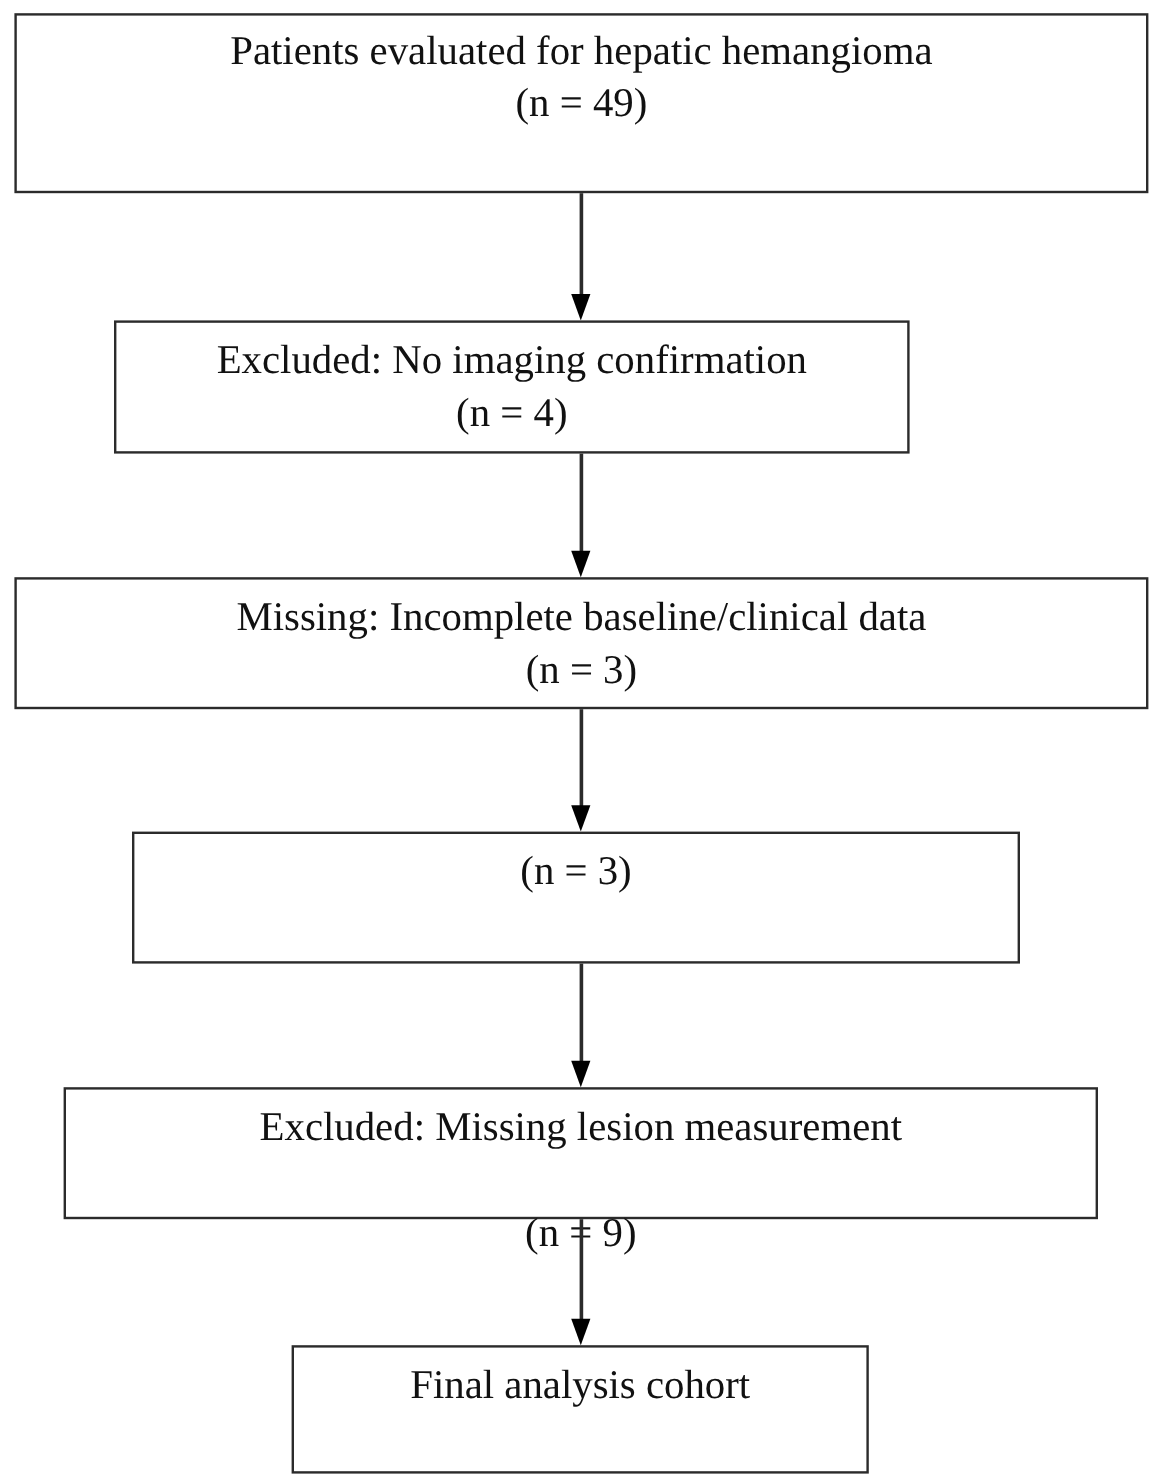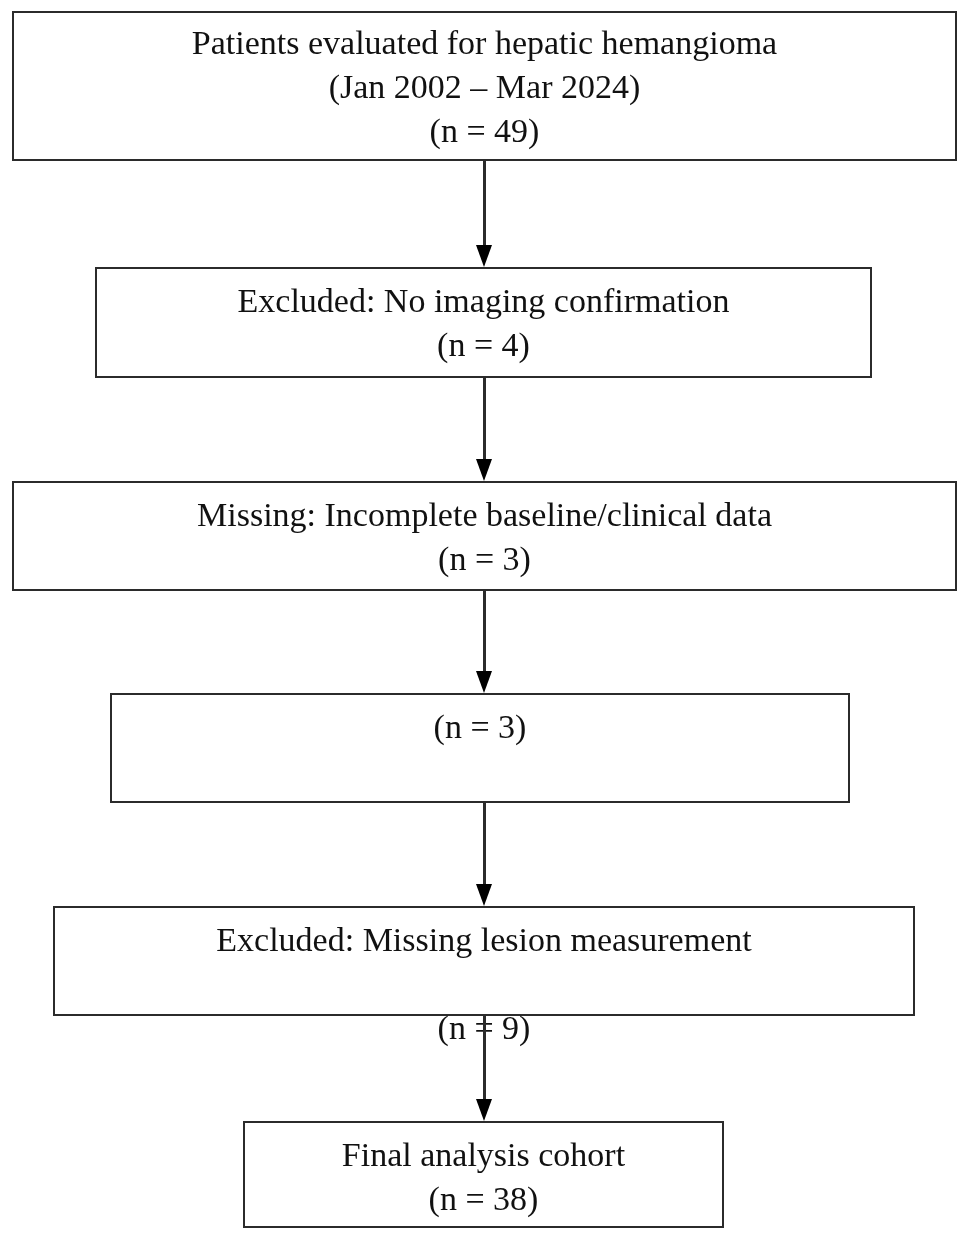--- a/index.html
+++ b/index.html
@@ -29,21 +29,21 @@
   .node .line {
     font-size: 34px;
     line-height: 44px;
     color: #111111;
     white-space: nowrap;
     text-align: center;
     letter-spacing: 0px;
   }
   
   #node-1 { left: 12px;  top: 11px;   width: 945px; height: 150px; }
-  #node-2 { left: 95px;  top: 267px;  width: 777px; height: 111px; }
+  #node-2 { left: 95px;  top: 267px;  width: 663px; height: 111px; }
   #node-3 { left: 12px;  top: 481px;  width: 945px; height: 110px; }
   #node-4 { left: 110px; top: 693px;  width: 740px; height: 110px; }
   #node-5 { left: 53px;  top: 906px;  width: 862px; height: 110px; gap: 44px; }
   #node-6 { left: 243px; top: 1121px; width: 481px; height: 107px; }
 
   
   #node-1 { padding-top: 8px; }
   #node-2, #node-3, #node-4, #node-5, #node-6 { padding-top: 10px; }
 
   
@@ -79,21 +79,20 @@
   #edge-4 .stem { height: 87px; }
   #edge-5 .stem { height: 89px; }
 </style>
 </head>
 <body>
 
 <div id="page">
 
   <div class="node" id="node-1">
     <div class="line">Patients evaluated for hepatic hemangioma</div>
-    <div class="line">(Jan 2002 – Mar 2024)</div>
     <div class="line">(n = 49)</div>
   </div>
 
   <div class="edge" id="edge-1">
     <div class="stem"></div>
     <div class="head"></div>
   </div>
 
   <div class="node" id="node-2">
     <div class="line">Excluded: No imaging confirmation</div>
@@ -129,16 +128,15 @@
     <div class="line">(n = 9)</div>
   </div>
 
   <div class="edge" id="edge-5">
     <div class="stem"></div>
     <div class="head"></div>
   </div>
 
   <div class="node" id="node-6">
     <div class="line">Final analysis cohort</div>
-    <div class="line">(n = 38)</div>
   </div>
 
 </div>
 
 </body></html>

